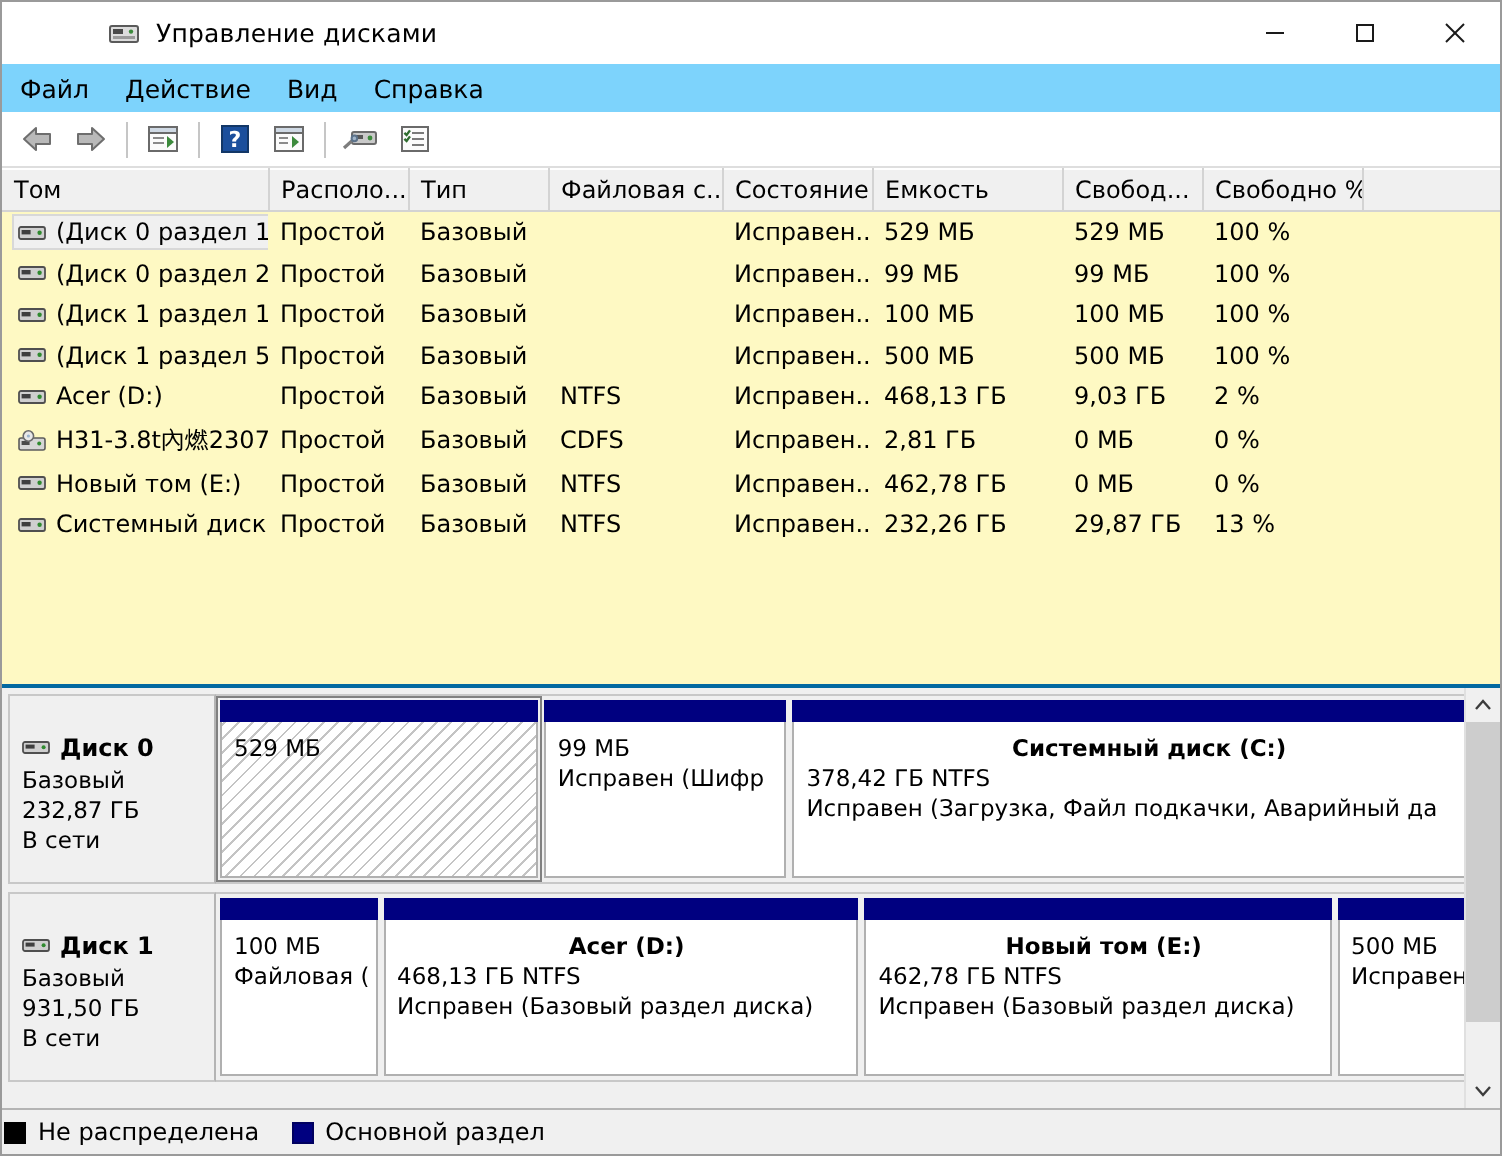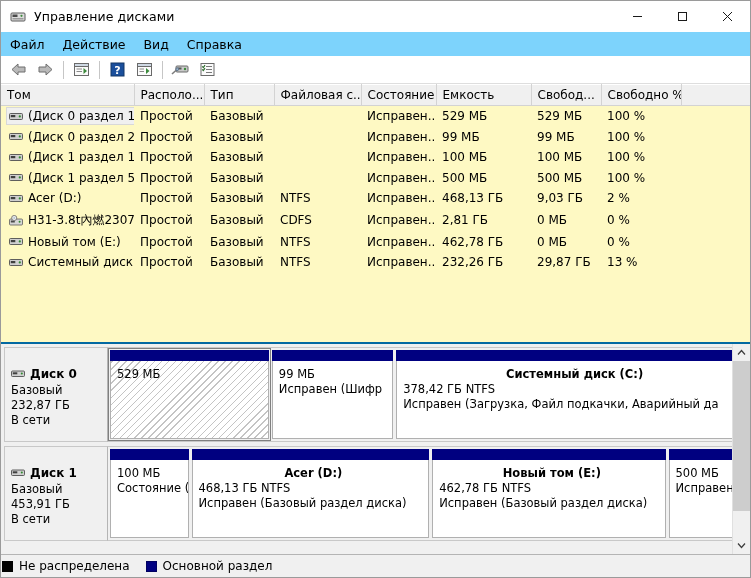--- a/index.html
+++ b/index.html
@@ -28,20 +28,21 @@
   }
 
   
   .titlebar {
     height: 31px;
     background: #ffffff;
     display: flex;
     align-items: center;
     flex: 0 0 auto;
     position: relative;
+    padding-left: 44px;
   }
   .title-icon {
     width: 16px;
     height: 16px;
     margin-left: 9px;
     margin-right: 8px;
     position: relative;
     flex: 0 0 auto;
   }
   .title-text {
@@ -622,29 +623,29 @@
           <div class="diskinfo">
             <div class="dname">
               <svg class="dicon" viewBox="0 0 14 10">
                 <rect x="0.5" y="2" width="13" height="5.5" rx="1" fill="#cfcfcf" stroke="#4f4f4f" stroke-width="0.9"></rect>
                 <rect x="1.8" y="3.3" width="4.5" height="2" fill="#3f3f3f"></rect>
                 <circle cx="10.8" cy="4.6" r="1" fill="#2f8a2f"></circle>
               </svg>
               <span>Диск 1</span>
             </div>
             <div class="dline">Базовый</div>
-            <div class="dline">453,91 ГБ</div>
+            <div class="dline">931,50 ГБ</div>
             <div class="dline">В сети</div>
           </div>
           <div class="partitions">
             <div class="part" style="flex: 72 0 0px;">
               <div class="bar"></div>
               <div class="body">
                 <div>100 МБ</div>
-                <div>Состояние (</div>
+                <div>Файловая (</div>
               </div>
             </div>
             <div class="part" style="flex: 218 0 0px;">
               <div class="bar"></div>
               <div class="body">
                 <div class="ptitle">Acer  (D:)</div>
                 <div>468,13 ГБ NTFS</div>
                 <div>Исправен (Базовый раздел диска)</div>
               </div>
             </div>

